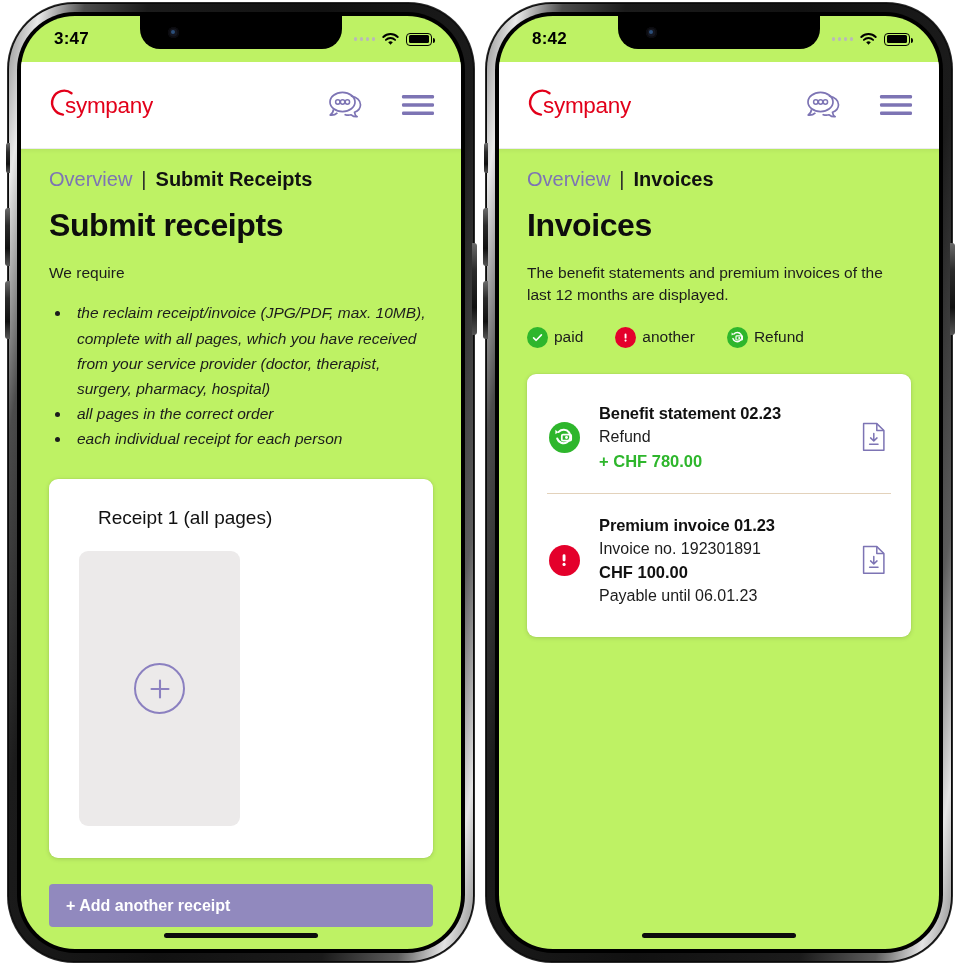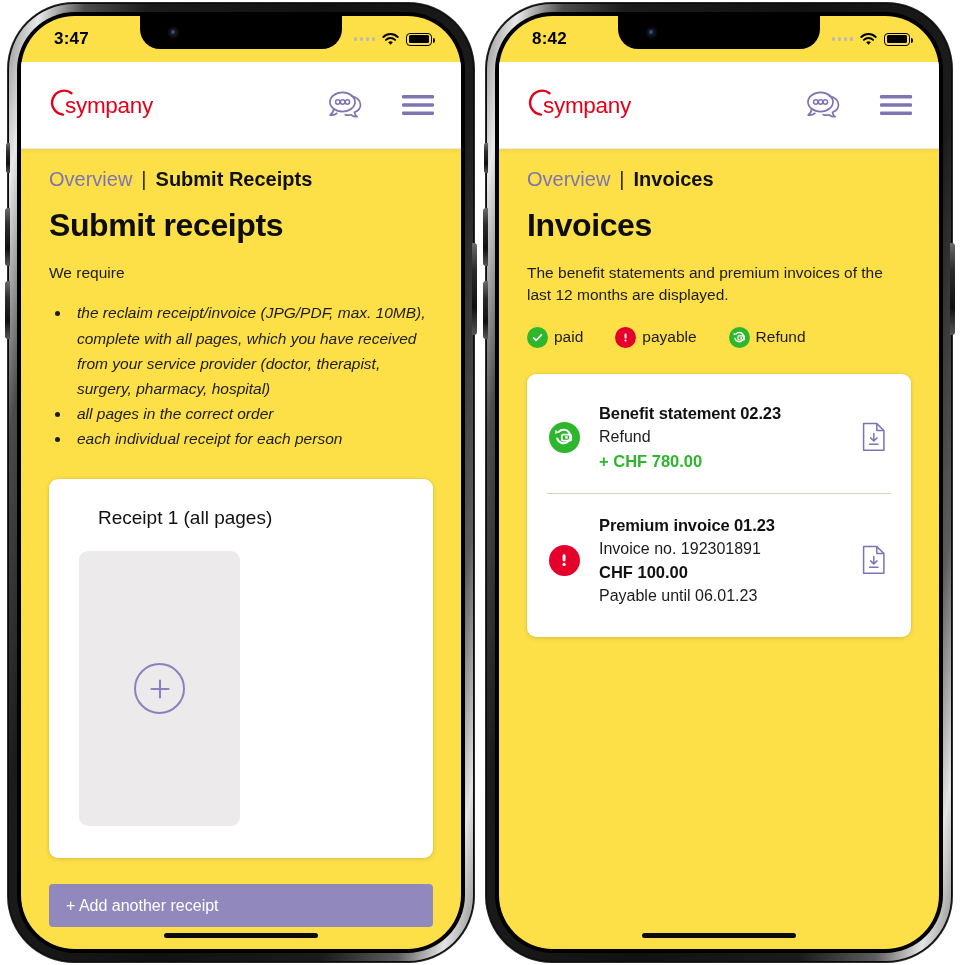--- a/index.html
+++ b/index.html
@@ -39,21 +39,21 @@
     position: absolute; inset: 9px;
     border-radius: 58px;
     background: #000;
     z-index: 1;
   }
   .screen {
     position: relative;
     z-index: 2;
     width: 440px; height: 933px;
     border-radius: 54px;
-    background: #fde047;
+    background: #bef264;
     overflow: hidden;
   }
 
   
   .btn-side { position: absolute; background: linear-gradient(180deg,#6a6a6a,#2a2a2a 30%,#101010 70%,#555); z-index: 0; }
   .btn-silence { left: -2px; top: 140px; width: 4px; height: 30px; border-radius: 2px 0 0 2px; }
   .btn-volup   { left: -3px; top: 205px; width: 5px; height: 58px; border-radius: 3px 0 0 3px; }
   .btn-voldn   { left: -3px; top: 278px; width: 5px; height: 58px; border-radius: 3px 0 0 3px; }
   .btn-power   { right: -3px; top: 240px; width: 5px; height: 92px; border-radius: 0 3px 3px 0; }
 
@@ -157,21 +157,21 @@
     width: 51px; height: 51px; border-radius: 50%;
     border: 2px solid #8b80c0;
     display: flex; align-items: center; justify-content: center;
   }
   .plus-circle svg { display: block; }
 
   .btn-primary {
     margin-top: 26px; width: 100%; height: 43px;
     background: #9189be; color: #fff;
     border: none; border-radius: 4px;
-    font-family: inherit; font-size: 16px; font-weight: 400;
+    font-family: inherit; font-size: 16px; font-weight: 700;
     text-align: left; padding-left: 17px;
     display: flex; align-items: center;
     cursor: pointer;
   }
 
   
   .legend { display: flex; align-items: center; gap: 24px; margin-top: 20px; flex-wrap: wrap; }
   .legend-item { display: flex; align-items: center; gap: 6px; margin-right: 8px; }
   .legend-label { font-size: 15.5px; color: #1c1c1c; }
 
@@ -393,21 +393,21 @@
             </span>
             <span class="legend-label">paid</span>
           </div>
           <div class="legend-item">
             <span class="badge badge-payable">
               <svg width="13" height="13" viewBox="0 0 13 13">
                   <rect x="5.6" y="2.6" width="1.9" height="5" rx=".95" fill="#fff"></rect>
                   <circle cx="6.55" cy="9.6" r="1.05" fill="#fff"></circle>
                 </svg>
             </span>
-            <span class="legend-label">payable</span>
+            <span class="legend-label">another</span>
           </div>
           <div class="legend-item">
             <span class="badge badge-refund">
               <svg width="15" height="15" viewBox="0 0 15 15">
                 <path d="M3.9 4.0a4.6 4.6 0 1 1-1.0 4.6" stroke="#fff" stroke-width="1.45" fill="none" stroke-linecap="round"></path>
                 <path d="M1.6 2.5 3.6 4.2 1.6 5.6z" fill="#fff"></path>
                 <rect x="6.0" y="5.8" width="6.4" height="4.2" rx=".8" fill="none" stroke="#fff" stroke-width="1.2"></rect>
                 <circle cx="9.2" cy="7.9" r="1.0" fill="#fff"></circle>
               </svg>
             </span>

